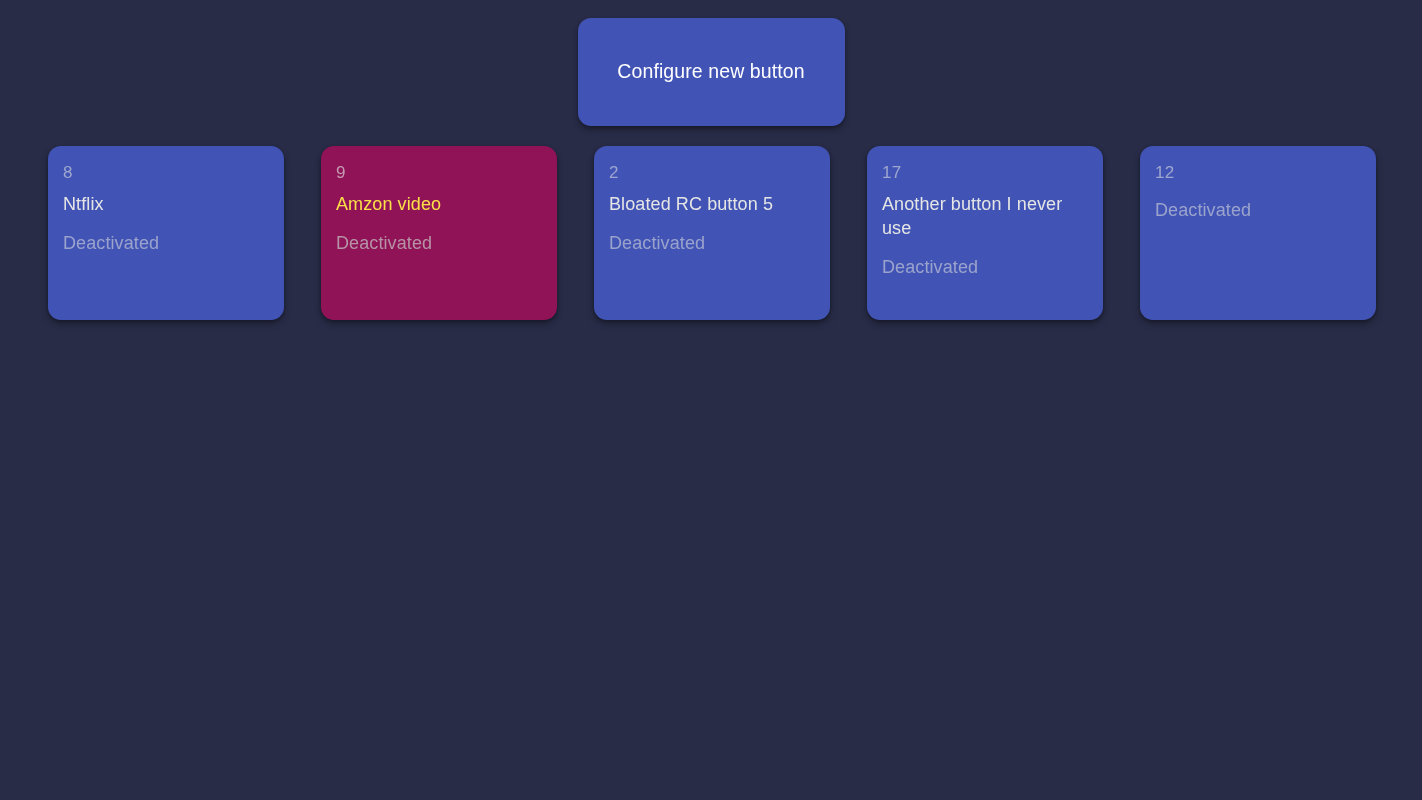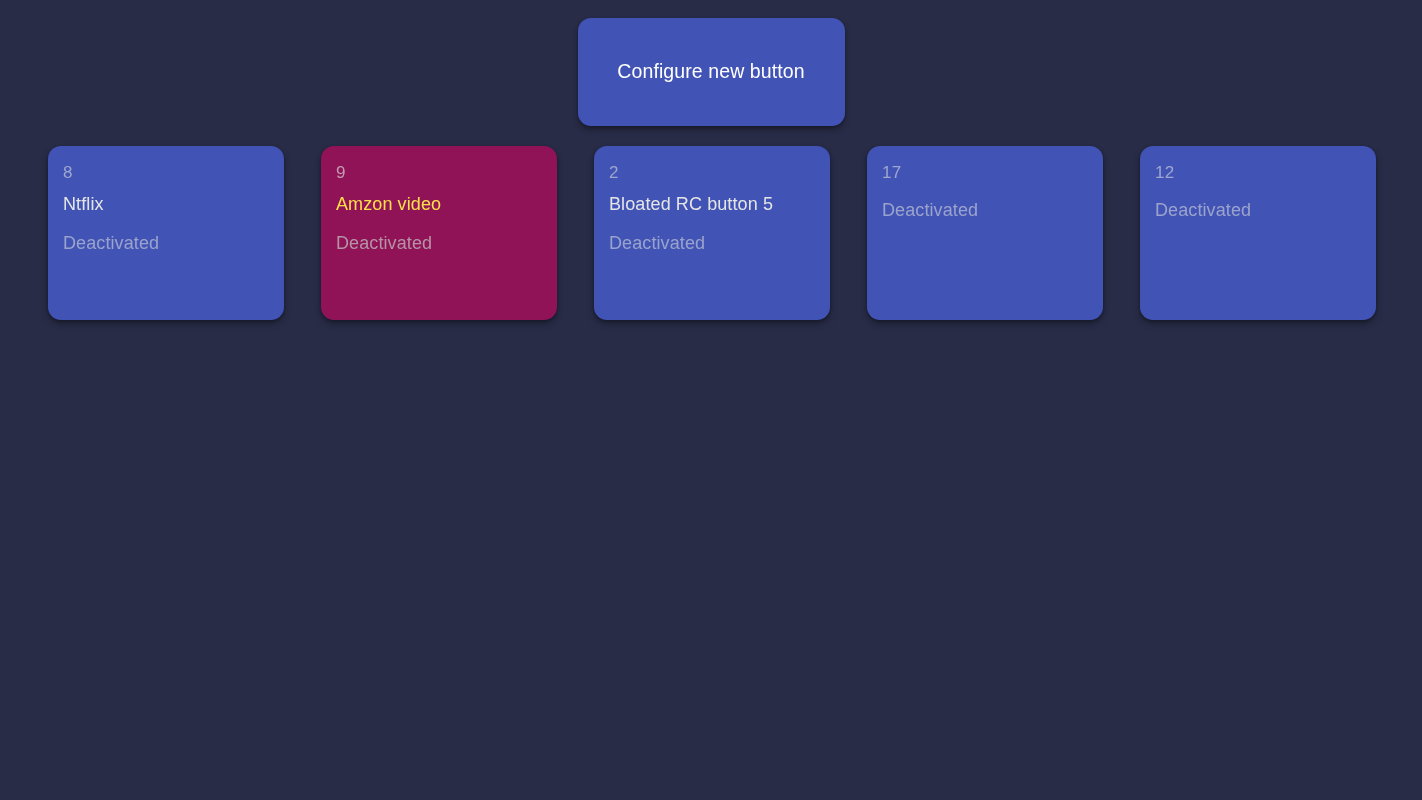--- a/index.html
+++ b/index.html
@@ -132,20 +132,21 @@
   </div>
 
   <div class="button-card accent-blue">
     <span class="card-index">2</span>
     <span class="card-title">Bloated RC button 5</span>
     <span class="card-status">Deactivated</span>
   </div>
 
   <div class="button-card accent-blue">
     <span class="card-index">17</span>
+    <span class="card-title">Another button I never use</span>
     <span class="card-status">Deactivated</span>
   </div>
 
   <div class="button-card accent-blue">
     <span class="card-index">12</span>
     <span class="card-status">Deactivated</span>
   </div>
 
 </div>
 

